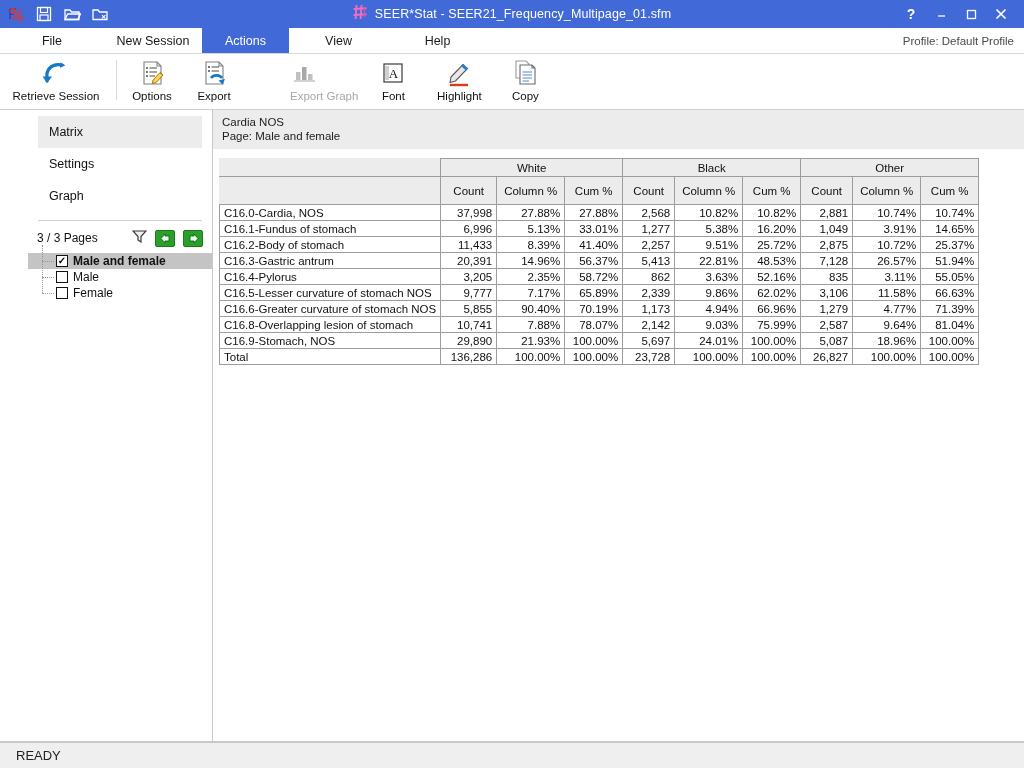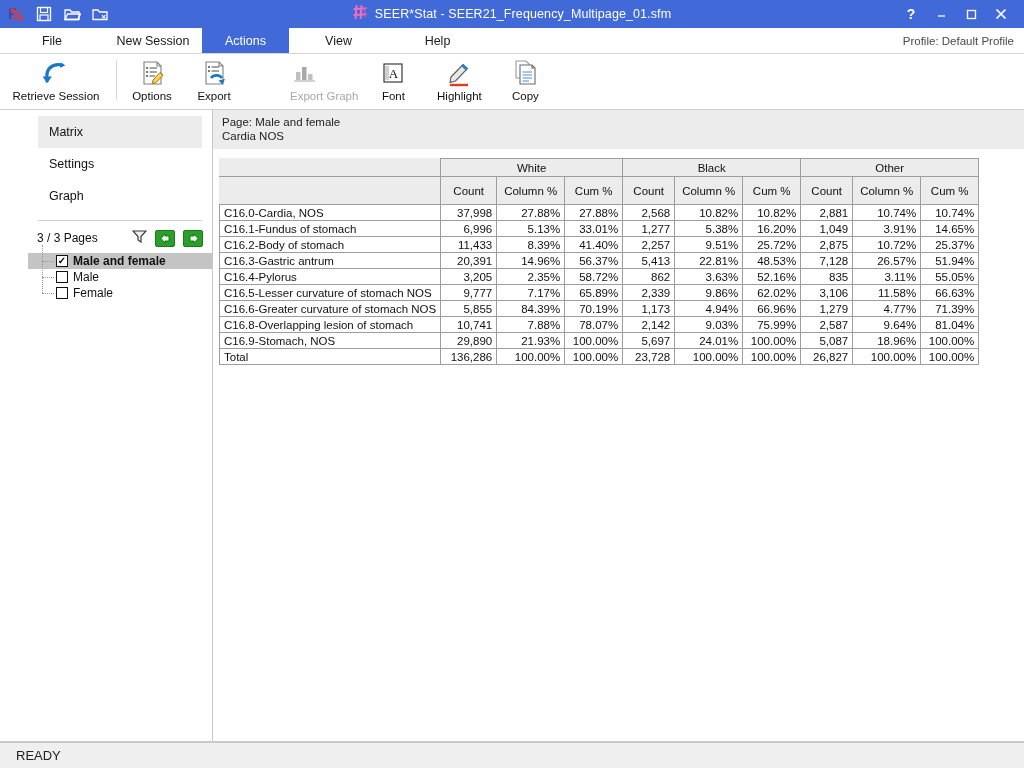--- a/index.html
+++ b/index.html
@@ -393,22 +393,22 @@
         <div class="treerow">
           <span class="tdash"></span>
           <span class="cbox"></span>
           <span>Female</span>
         </div>
       </div>
     </div>
 
     <div class="rightpane">
       <div class="page-header">
+        <div>Cardia NOS</div>
         <div>Page: Male and female</div>
-        <div>Cardia NOS</div>
       </div>
 
       <div class="grid-wrap">
         <table class="grid">
           <colgroup>
             <col style="width:218px">
             <col style="width:56px">
               <col style="width:68px">
               <col style="width:58px">
             <col style="width:52px">
@@ -507,21 +507,21 @@
                 <td class="num">2,339</td>
                 <td class="num">9.86%</td>
                 <td class="num">62.02%</td>
                 <td class="num">3,106</td>
                 <td class="num">11.58%</td>
                 <td class="num">66.63%</td>
               </tr>
               <tr>
                 <td class="rowlbl">C16.6-Greater curvature of stomach NOS</td>
                 <td class="num">5,855</td>
-                <td class="num">84.39%</td>
+                <td class="num">90.40%</td>
                 <td class="num">70.19%</td>
                 <td class="num">1,173</td>
                 <td class="num">4.94%</td>
                 <td class="num">66.96%</td>
                 <td class="num">1,279</td>
                 <td class="num">4.77%</td>
                 <td class="num">71.39%</td>
               </tr>
               <tr>
                 <td class="rowlbl">C16.8-Overlapping lesion of stomach</td>

